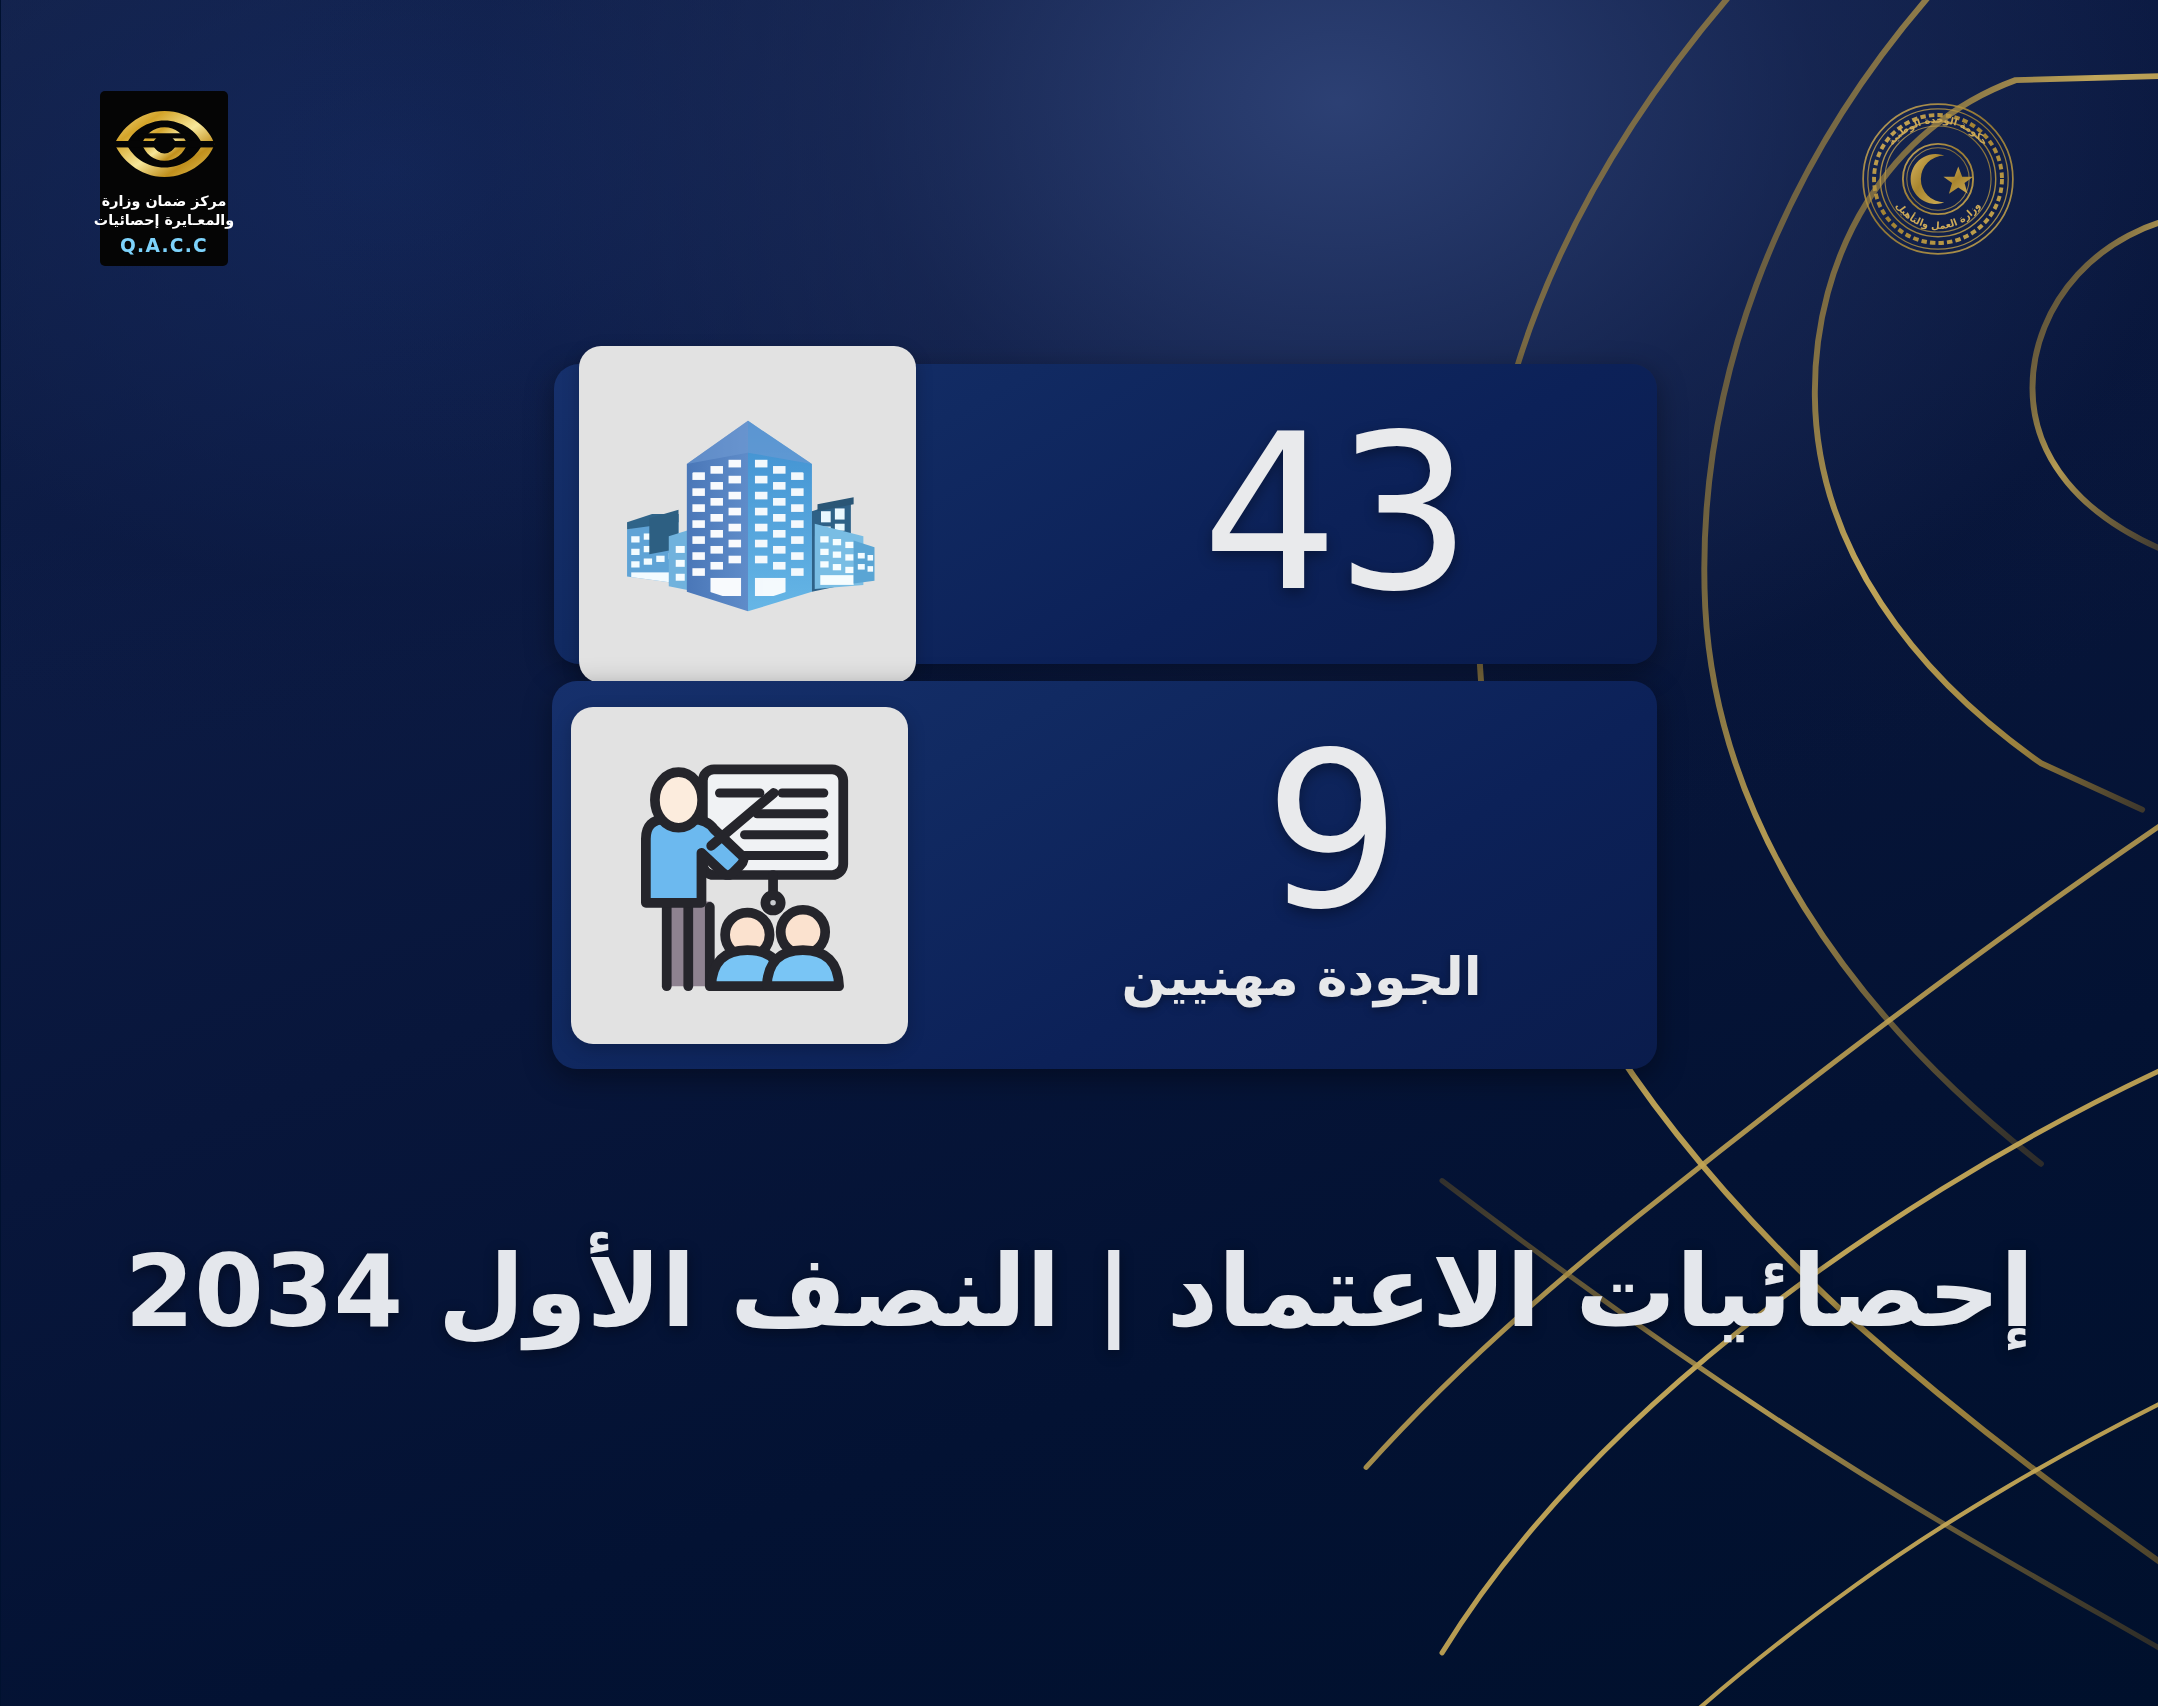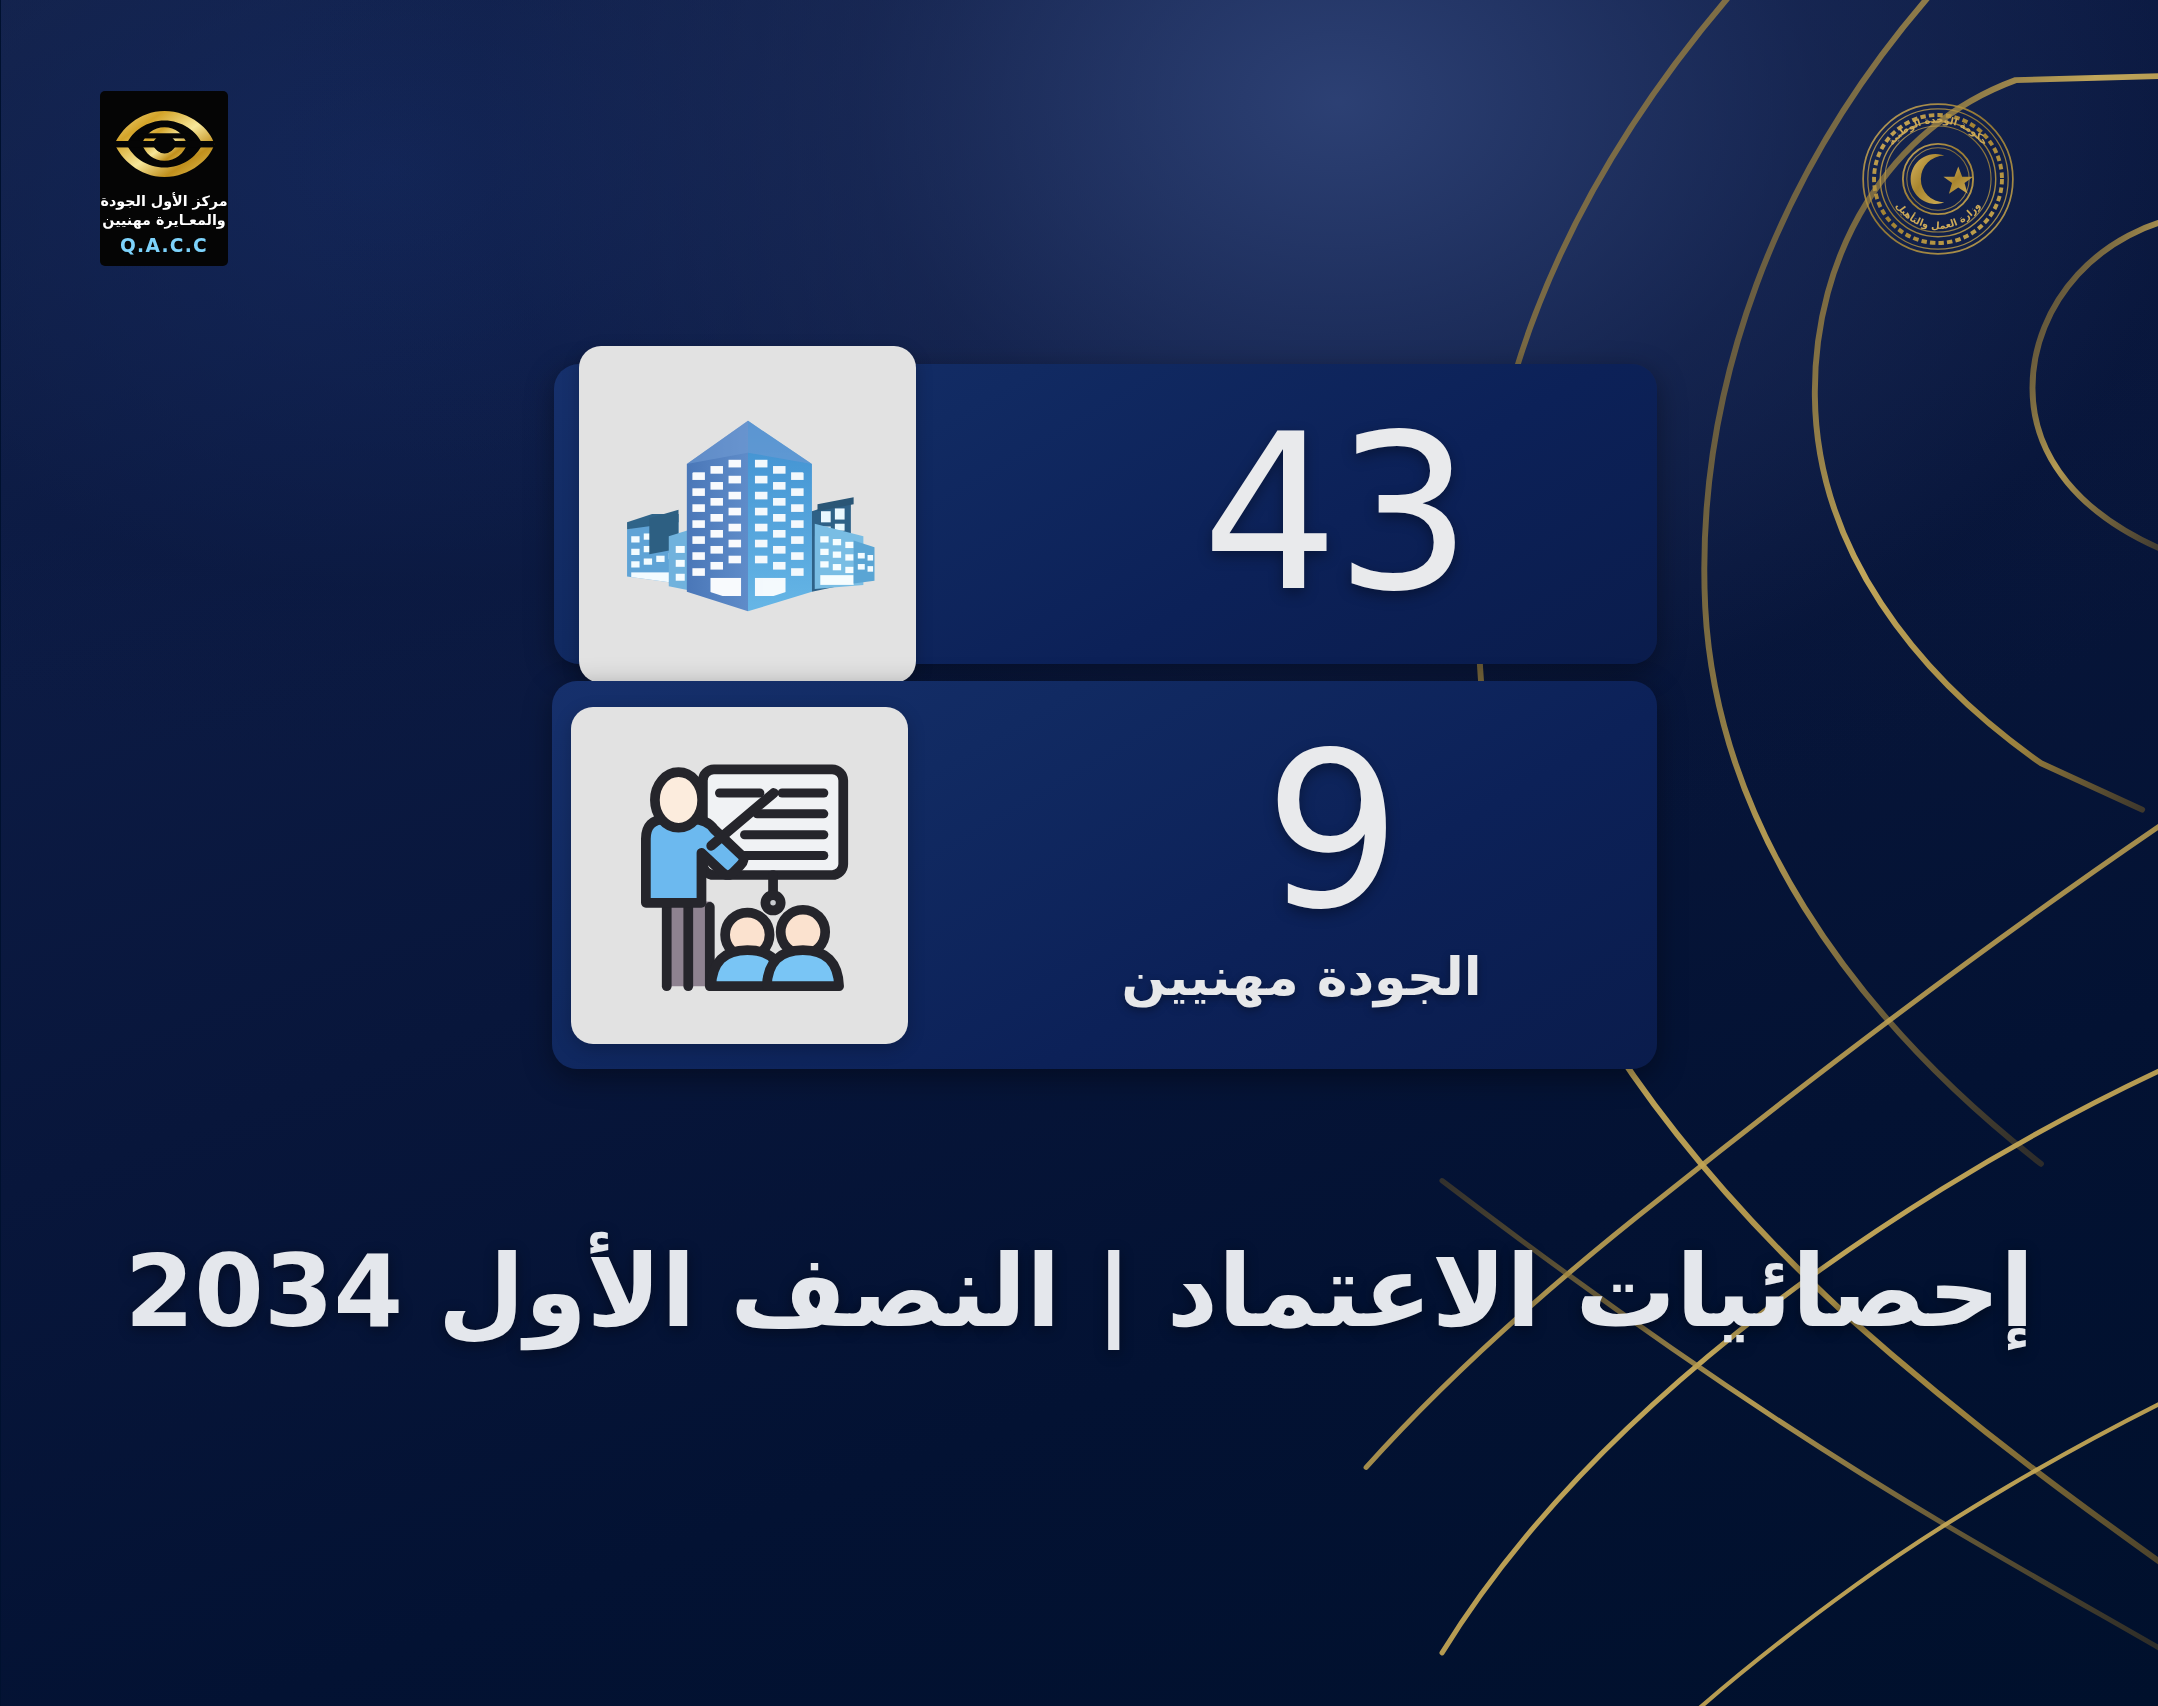--- a/index.html
+++ b/index.html
@@ -170,22 +170,22 @@
       <g fill="url(#goldgrad)">
         <path d="M120 8 C 60 8, 18 52, 4 85 C 18 118, 60 162, 120 162 C 180 162, 228 118, 236 85 C 228 52, 180 8, 120 8 Z
                  M120 30 C 160 30, 196 55, 208 85 C 196 115, 160 140, 120 140 C 80 140, 44 115, 32 85 C 44 55, 80 30, 120 30 Z"></path>
         <path d="M120 46 C 95 46, 74 63, 68 85 C 74 107, 95 124, 120 124 C 145 124, 166 107, 172 85 C 166 63, 145 46, 120 46 Z
                  M120 64 C 133 64, 144 73, 148 85 C 144 97, 133 106, 120 106 C 107 106, 96 97, 92 85 C 96 73, 107 64, 120 64 Z"></path>
       </g>
       <rect x="0" y="78" width="236" height="15" fill="#050505"></rect>
       <rect x="60" y="60" width="120" height="12" fill="#050505"></rect>
       <circle cx="120" cy="85" r="22" fill="#050505"></circle>
     </svg>
-    <div class="qacc-ar1">مركز الأول الجودة</div>
-    <div class="qacc-ar2">والمعـايرة مهنيين</div>
+    <div class="qacc-ar1">مركز ضمان وزارة</div>
+    <div class="qacc-ar2">والمعـايرة إحصائيات</div>
     <div class="qacc-abbr">Q.A.C.C</div>
   </div>
 
   <svg class="gov-emblem" viewBox="0 0 200 200">
     <defs>
       <linearGradient id="embgold" x1="0" y1="0" x2="1" y2="1">
         <stop offset="0%" stop-color="#d9b661"></stop>
         <stop offset="45%" stop-color="#a8852f"></stop>
         <stop offset="100%" stop-color="#cfae55"></stop>
       </linearGradient>

